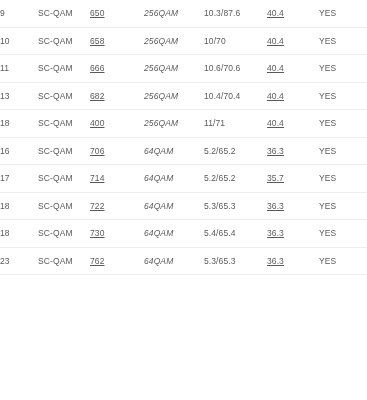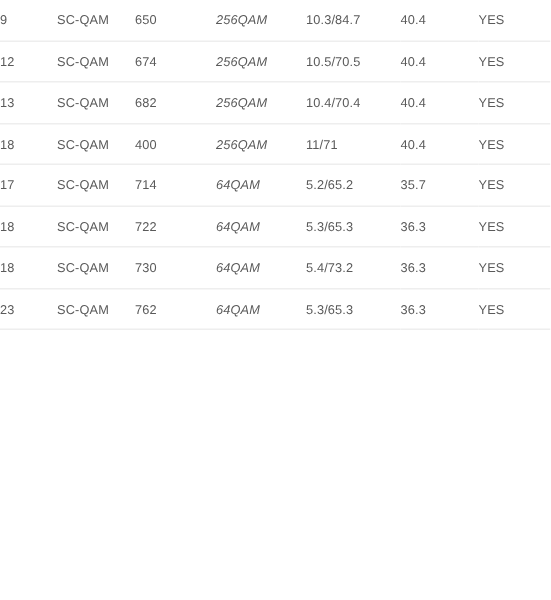--- a/index.html
+++ b/index.html
@@ -34,65 +34,83 @@
     border-bottom: 1px solid #eeeeee;
     white-space: nowrap;
     overflow: hidden;
     vertical-align: middle;
     letter-spacing: 0.1px;
   }
 
   
   .col-index      { width: 38px;  padding-left: 38px; }
   .col-modulation { width: 52px;  padding-left: 14px; }
-  .col-frequency  { width: 54px;  padding-left: 0px;  }
+  .col-frequency  { width: 54px;  padding-left: 0px; text-decoration: underline;  }
   .col-scheme     { width: 60px;  padding-left: 0px; font-style: italic;  }
   .col-power      { width: 63px;  padding-left: 0px;  }
-  .col-snr        { width: 52px;  padding-left: 0px;  }
+  .col-snr        { width: 52px;  padding-left: 0px; text-decoration: underline;  }
   .col-locked     { width: 48px;  padding-left: 0px;  }
 </style>
 </head>
 <body>
 
 <table id="channel-table">
   <tbody>
       <tr>
         <td class="col-index">9</td>
         <td class="col-modulation">SC-QAM</td>
         <td class="col-frequency">650</td>
         <td class="col-scheme">256QAM</td>
-        <td class="col-power">10.3/84.7</td>
+        <td class="col-power">10.3/87.6</td>
         <td class="col-snr">40.4</td>
         <td class="col-locked">YES</td>
       </tr>
       <tr>
-        <td class="col-index">12</td>
+        <td class="col-index">10</td>
         <td class="col-modulation">SC-QAM</td>
-        <td class="col-frequency">674</td>
+        <td class="col-frequency">658</td>
         <td class="col-scheme">256QAM</td>
-        <td class="col-power">10.5/70.5</td>
+        <td class="col-power">10/70</td>
+        <td class="col-snr">40.4</td>
+        <td class="col-locked">YES</td>
+      </tr>
+      <tr>
+        <td class="col-index">11</td>
+        <td class="col-modulation">SC-QAM</td>
+        <td class="col-frequency">666</td>
+        <td class="col-scheme">256QAM</td>
+        <td class="col-power">10.6/70.6</td>
         <td class="col-snr">40.4</td>
         <td class="col-locked">YES</td>
       </tr>
       <tr>
         <td class="col-index">13</td>
         <td class="col-modulation">SC-QAM</td>
         <td class="col-frequency">682</td>
         <td class="col-scheme">256QAM</td>
         <td class="col-power">10.4/70.4</td>
         <td class="col-snr">40.4</td>
         <td class="col-locked">YES</td>
       </tr>
       <tr>
         <td class="col-index">18</td>
         <td class="col-modulation">SC-QAM</td>
         <td class="col-frequency">400</td>
         <td class="col-scheme">256QAM</td>
         <td class="col-power">11/71</td>
         <td class="col-snr">40.4</td>
+        <td class="col-locked">YES</td>
+      </tr>
+      <tr>
+        <td class="col-index">16</td>
+        <td class="col-modulation">SC-QAM</td>
+        <td class="col-frequency">706</td>
+        <td class="col-scheme">64QAM</td>
+        <td class="col-power">5.2/65.2</td>
+        <td class="col-snr">36.3</td>
         <td class="col-locked">YES</td>
       </tr>
       <tr>
         <td class="col-index">17</td>
         <td class="col-modulation">SC-QAM</td>
         <td class="col-frequency">714</td>
         <td class="col-scheme">64QAM</td>
         <td class="col-power">5.2/65.2</td>
         <td class="col-snr">35.7</td>
         <td class="col-locked">YES</td>
@@ -104,21 +122,21 @@
         <td class="col-scheme">64QAM</td>
         <td class="col-power">5.3/65.3</td>
         <td class="col-snr">36.3</td>
         <td class="col-locked">YES</td>
       </tr>
       <tr>
         <td class="col-index">18</td>
         <td class="col-modulation">SC-QAM</td>
         <td class="col-frequency">730</td>
         <td class="col-scheme">64QAM</td>
-        <td class="col-power">5.4/73.2</td>
+        <td class="col-power">5.4/65.4</td>
         <td class="col-snr">36.3</td>
         <td class="col-locked">YES</td>
       </tr>
       <tr>
         <td class="col-index">23</td>
         <td class="col-modulation">SC-QAM</td>
         <td class="col-frequency">762</td>
         <td class="col-scheme">64QAM</td>
         <td class="col-power">5.3/65.3</td>
         <td class="col-snr">36.3</td>

